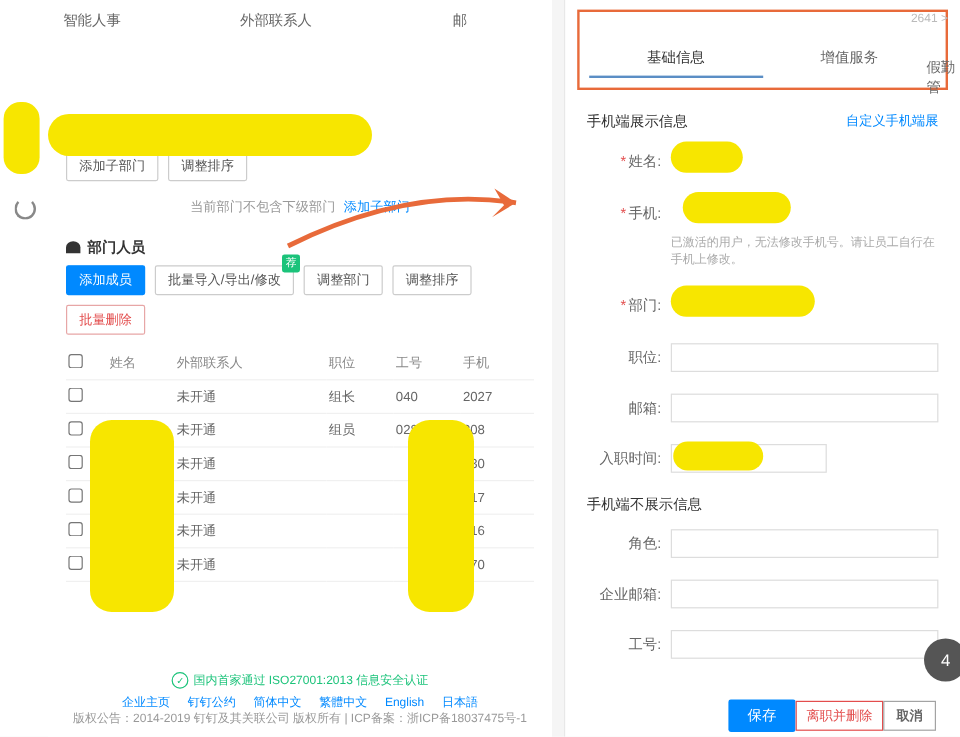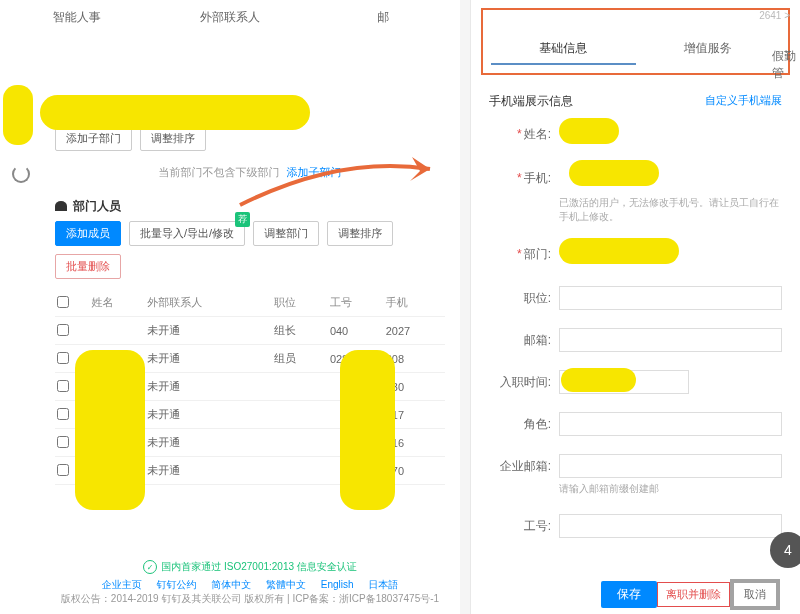--- a/index.html
+++ b/index.html
@@ -46,21 +46,21 @@
   .custom-link { float:right; font-size:11px; color:#0089ff; }
   .form-row { display:flex; align-items:flex-start; margin-bottom:18px; font-size:12px; }
   .form-row label { width:62px; text-align:right; color:#666; padding-top:4px; }
   .form-row label .req { color:#e34d4d; margin-right:2px; }
   .form-row .val { flex:1; margin-left:8px; position:relative; }
   .form-row input.field { width:100%; height:24px; border:1px solid #ddd; padding:0 6px; font-size:11px; color:#555; }
   .hint { font-size:10px; color:#aaa; margin-top:4px; line-height:1.4; }
   .bottom-actions { position:absolute; bottom:4px; right:20px; display:flex; gap:0; align-items:center; }
   .bottom-actions .save { background:#0089ff; color:#fff; border:none; padding:5px 16px; border-radius:2px; font-size:12px; }
   .bottom-actions .leave { color:#e34d4d; border:1px solid #e34d4d; background:#fff; padding:4px 8px; font-size:11px; }
-  .bottom-actions .cancel { color:#666; border:4px solid #a3a3a3; background:#fff; padding:4px 10px; font-size:11px; }
+  .bottom-actions .cancel { color:#666; border:1px solid #a3a3a3; background:#fff; padding:4px 10px; font-size:11px;font-weight:bold; }
   .float-circle { position:absolute; right:-6px; top:532px; width:36px; height:36px; background:#555; color:#fff; border-radius:50%; display:flex; align-items:center; justify-content:center; font-size:14px; }
   .count-hint { position:absolute; right:10px; top:10px; font-size:10px; color:#bbb; }
 </style>
 </head>
 <body>
 
 <div class="left-panel">
   <div class="sub-tabs">
     <div class="sub-tab">智能人事</div>
     <div class="sub-tab">外部联系人</div>
@@ -234,31 +234,31 @@
     </div>
 
     <div class="form-row">
       <label><span>入职时间:</span></label>
       <div class="val" style="position:relative;">
         <input class="field" style="width: 130px;">
         <div class="yellow-blob" style="left:2px; top:-2px; width:75px; height:24px;"></div>
       </div>
     </div>
 
+    <div class="panel-section-title" style="margin-top:4px;">手机端不展示信息</div>
 
     <div class="form-row">
       <label><span>角色:</span></label>
       <div class="val"><input class="field" style=""></div>
     </div>
 
     <div class="form-row">
       <label><span>企业邮箱:</span></label>
       <div class="val">
         <input class="field" style="">
-        <div class="hint">请输入邮箱前缀创建邮</div>
       </div>
     </div>
 
     <div class="form-row">
       <label><span>工号:</span></label>
       <div class="val"><input class="field" style=""></div>
     </div>
   </div>
 
   <div class="float-circle">4</div>

